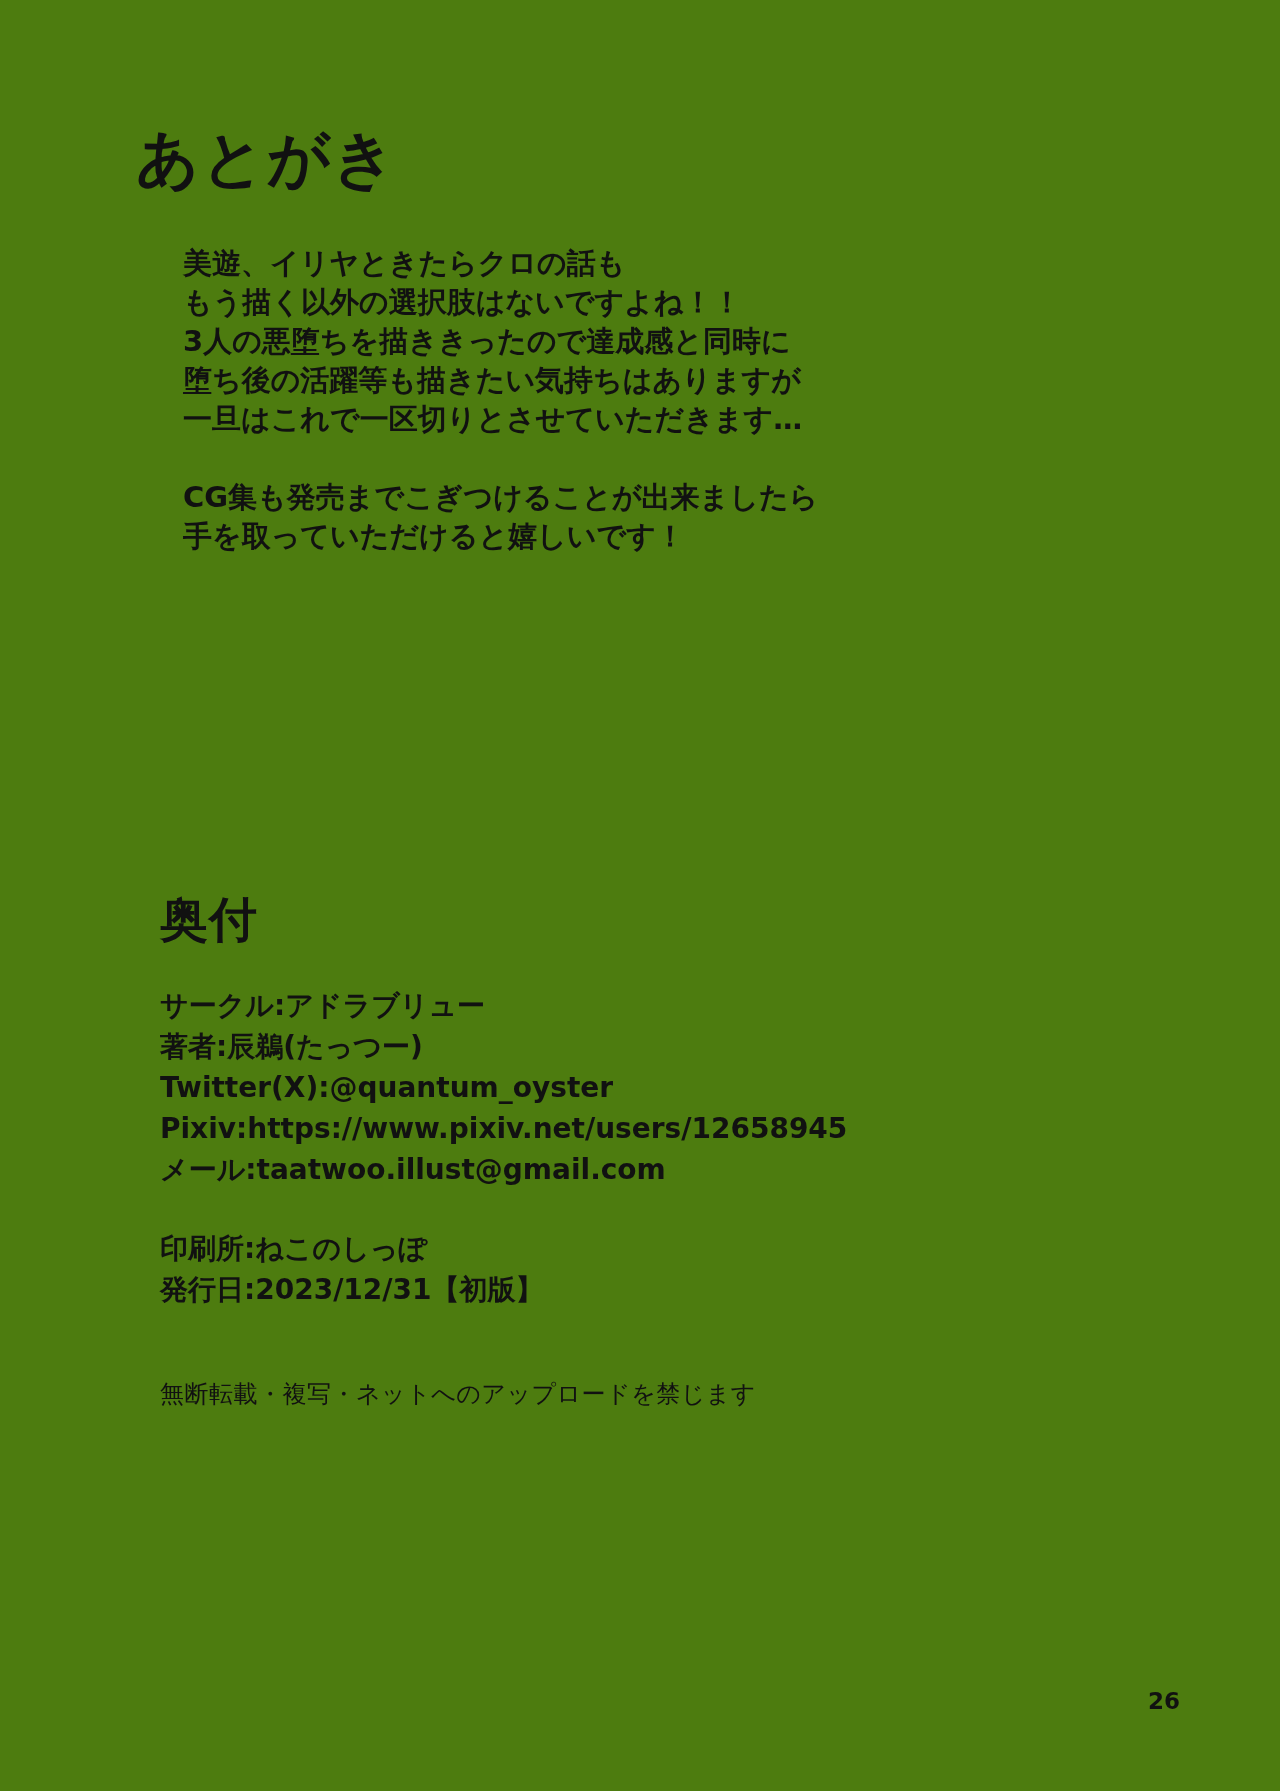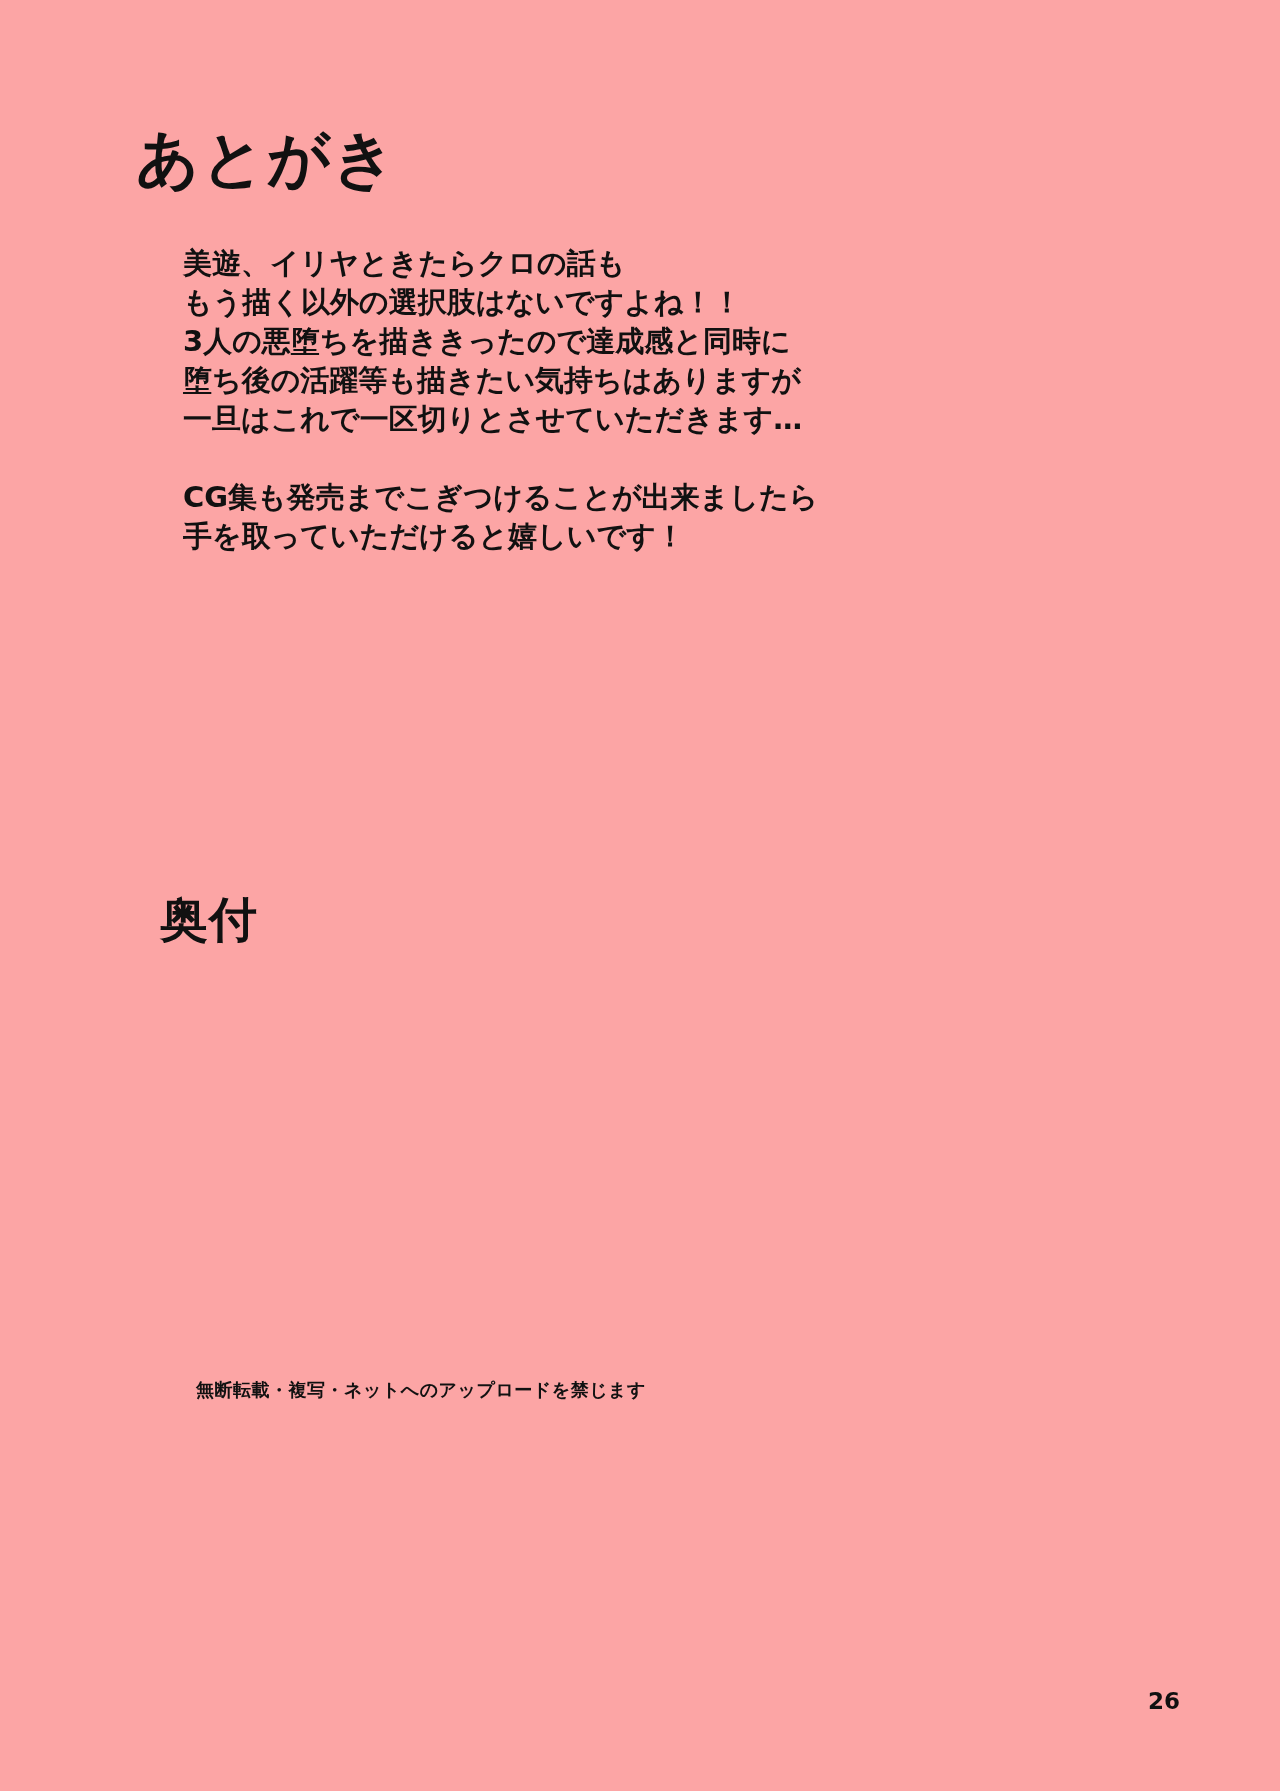--- a/index.html
+++ b/index.html
@@ -11,21 +11,21 @@
     width: 1280px;
     height: 1791px;
     position: relative;
     font-family: "DejaVu Sans", sans-serif;
     color: #111111;
     overflow: hidden;
   }
   .page {
     position: absolute;
     inset: 0;
-    background: #fca5a5;
+    background: #4d7c0f;
   }
 
   
   .afterword-heading {
     position: absolute;
     left: 136px;
     top: 128px;
     font-size: 62px;
     font-weight: 700;
     letter-spacing: 2px;
@@ -84,26 +84,25 @@
     white-space: pre;
   }
   .colophon-body .block-gap {
     margin-top: 38px;
   }
 
   .notice {
     position: absolute;
     left: 160px;
     top: 1378px;
-    font-size: 18px;
-    font-weight: 700;
+    font-size: 24px;
+    font-weight: 400;
     letter-spacing: 0.5px;
     color: #111111;
     white-space: pre;
-    margin-left: 36px;
   }
 
   .page-number {
     position: absolute;
     right: 100px;
     bottom: 77px;
     font-size: 23px;
     font-weight: 700;
     color: #111111;
   }
@@ -124,18 +123,27 @@
       <span class="line">一旦はこれで一区切りとさせていただきます…</span>
     </p>
     <p class="gap">
       <span class="line">CG集も発売までこぎつけることが出来ましたら</span>
       <span class="line">手を取っていただけると嬉しいです！</span>
     </p>
   </div>
 
   <div class="colophon-heading">奥付</div>
 
+  <div class="colophon-body">
+    <span class="line">サークル:アドラブリュー</span>
+    <span class="line">著者:辰鵜(たっつー)</span>
+    <span class="line">Twitter(X):@quantum_oyster</span>
+    <span class="line">Pixiv:https://www.pixiv.net/users/12658945</span>
+    <span class="line">メール:taatwoo.illust@gmail.com</span>
+    <span class="line block-gap">印刷所:ねこのしっぽ</span>
+    <span class="line">発行日:2023/12/31【初版】</span>
+  </div>
 
   <div class="notice">無断転載・複写・ネットへのアップロードを禁じます</div>
 
   <div class="page-number">26</div>
 
 </div>
 
 </body></html>

